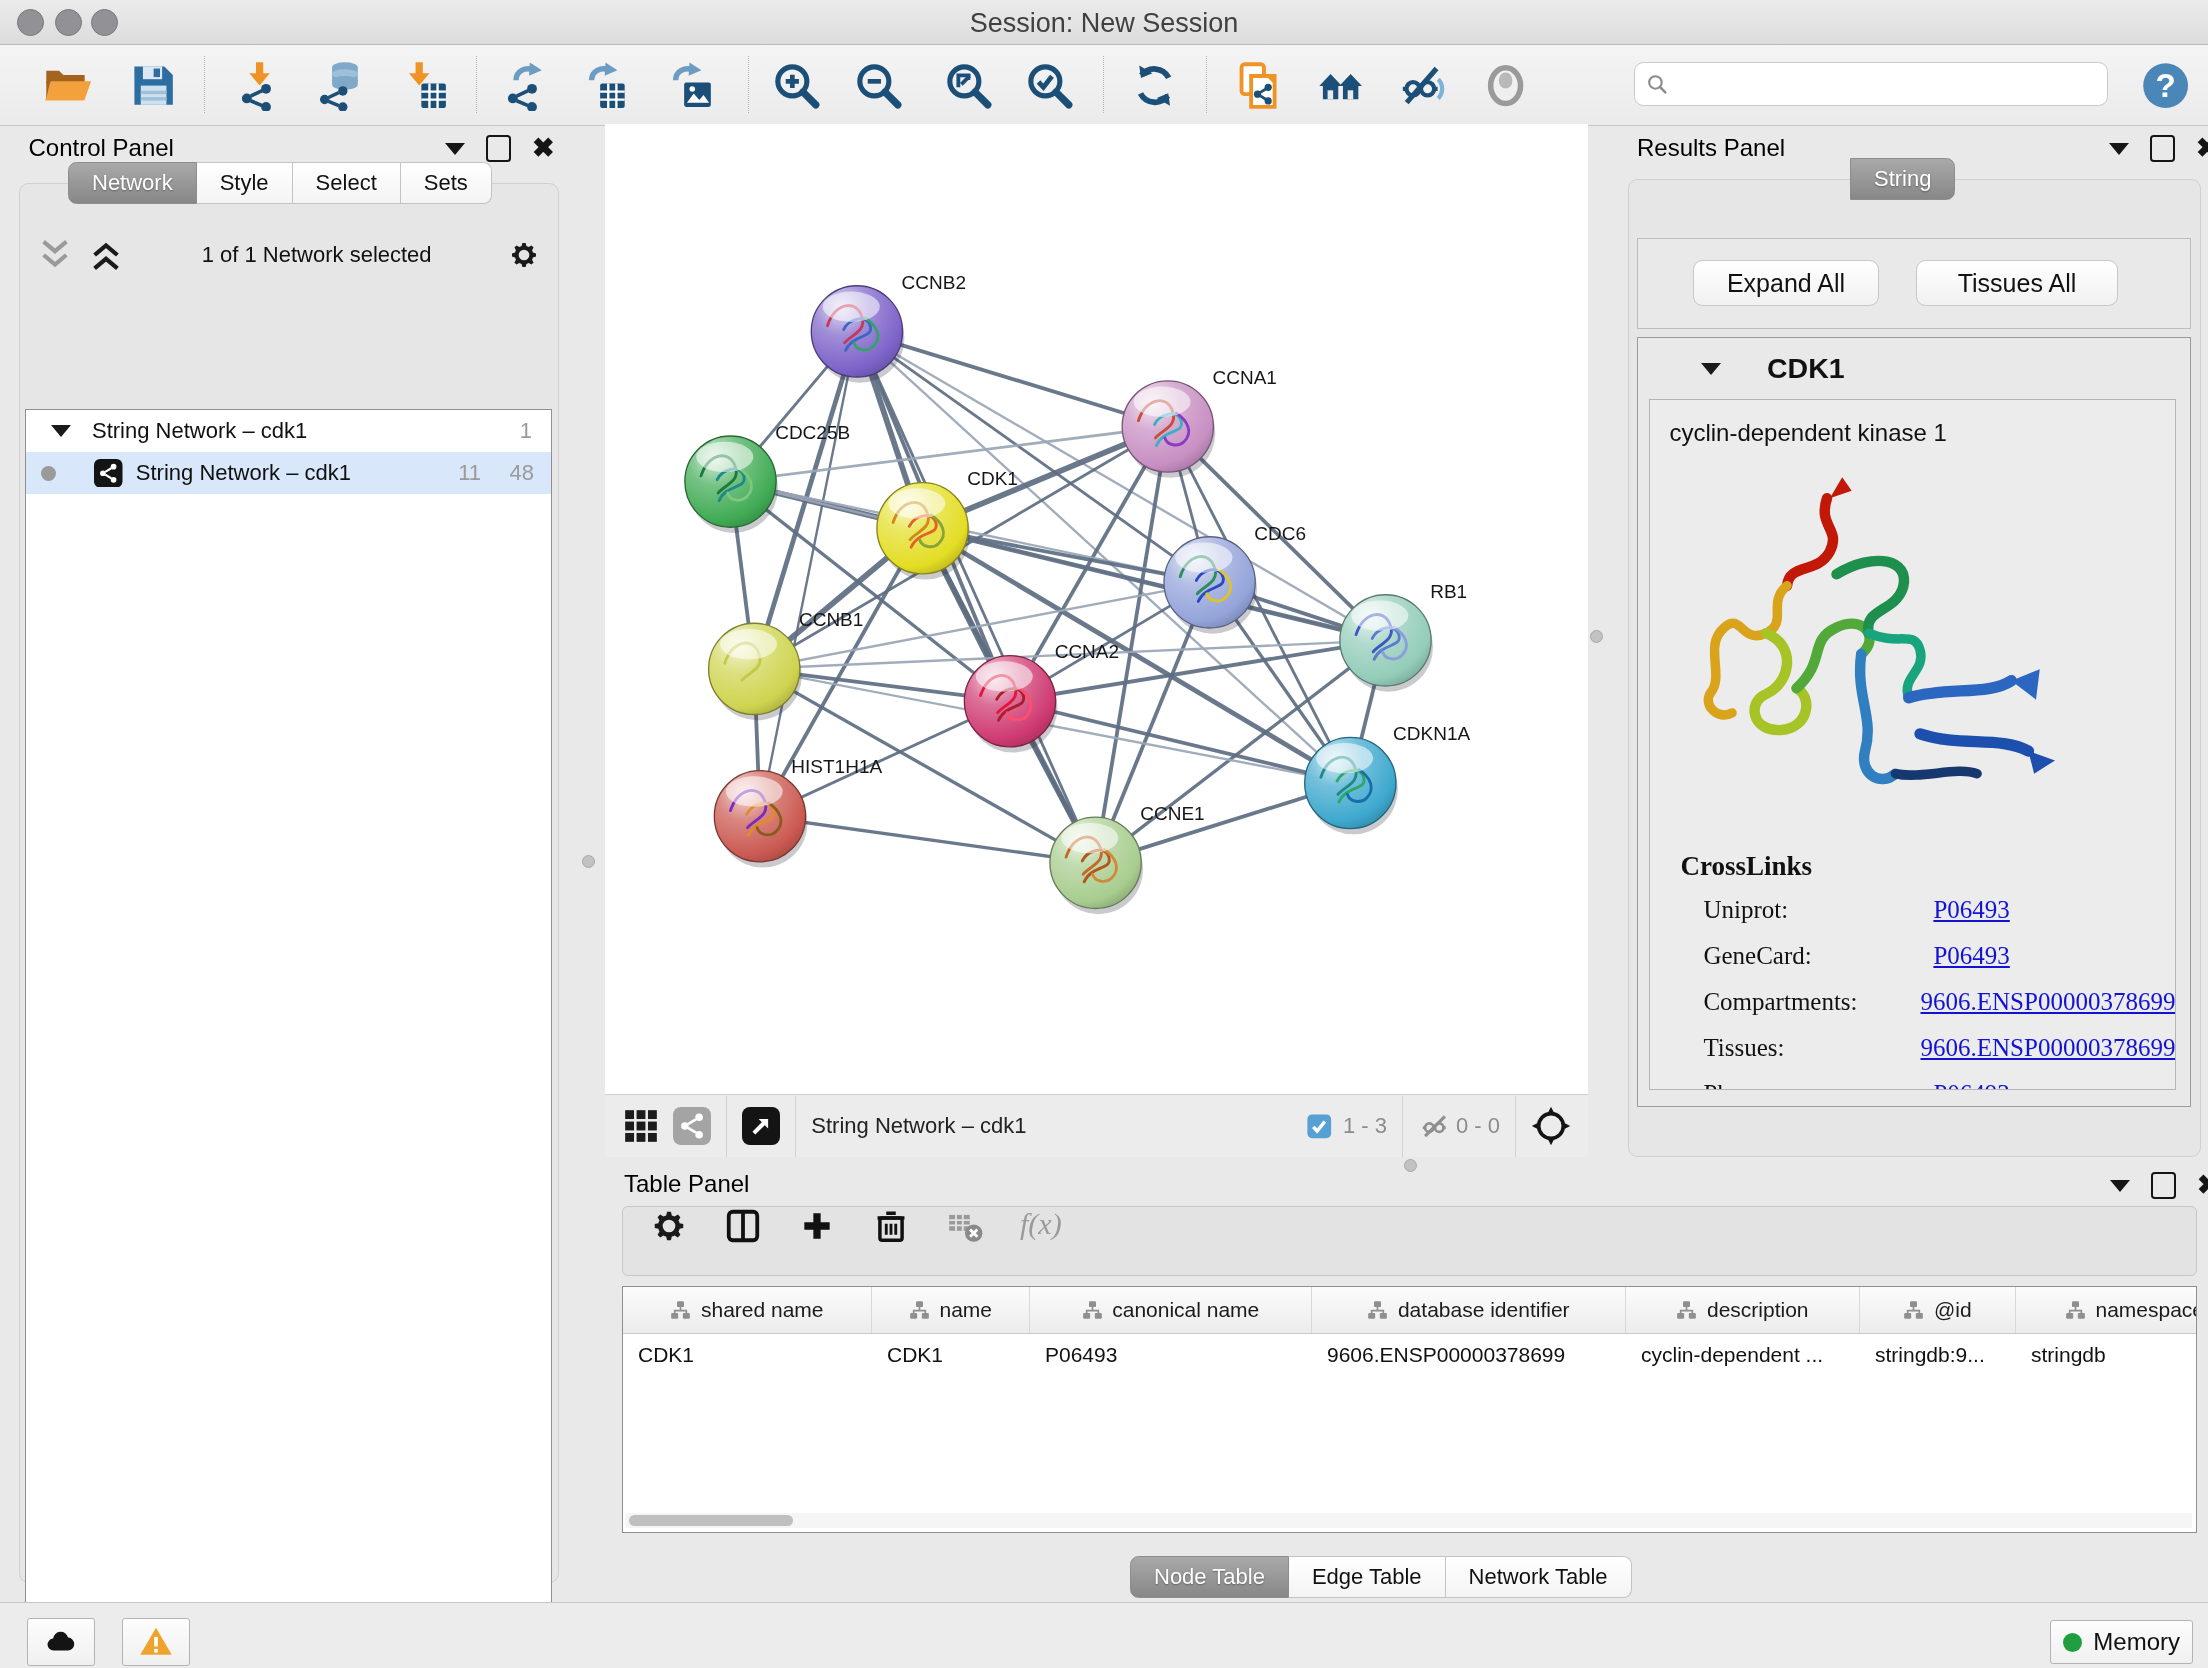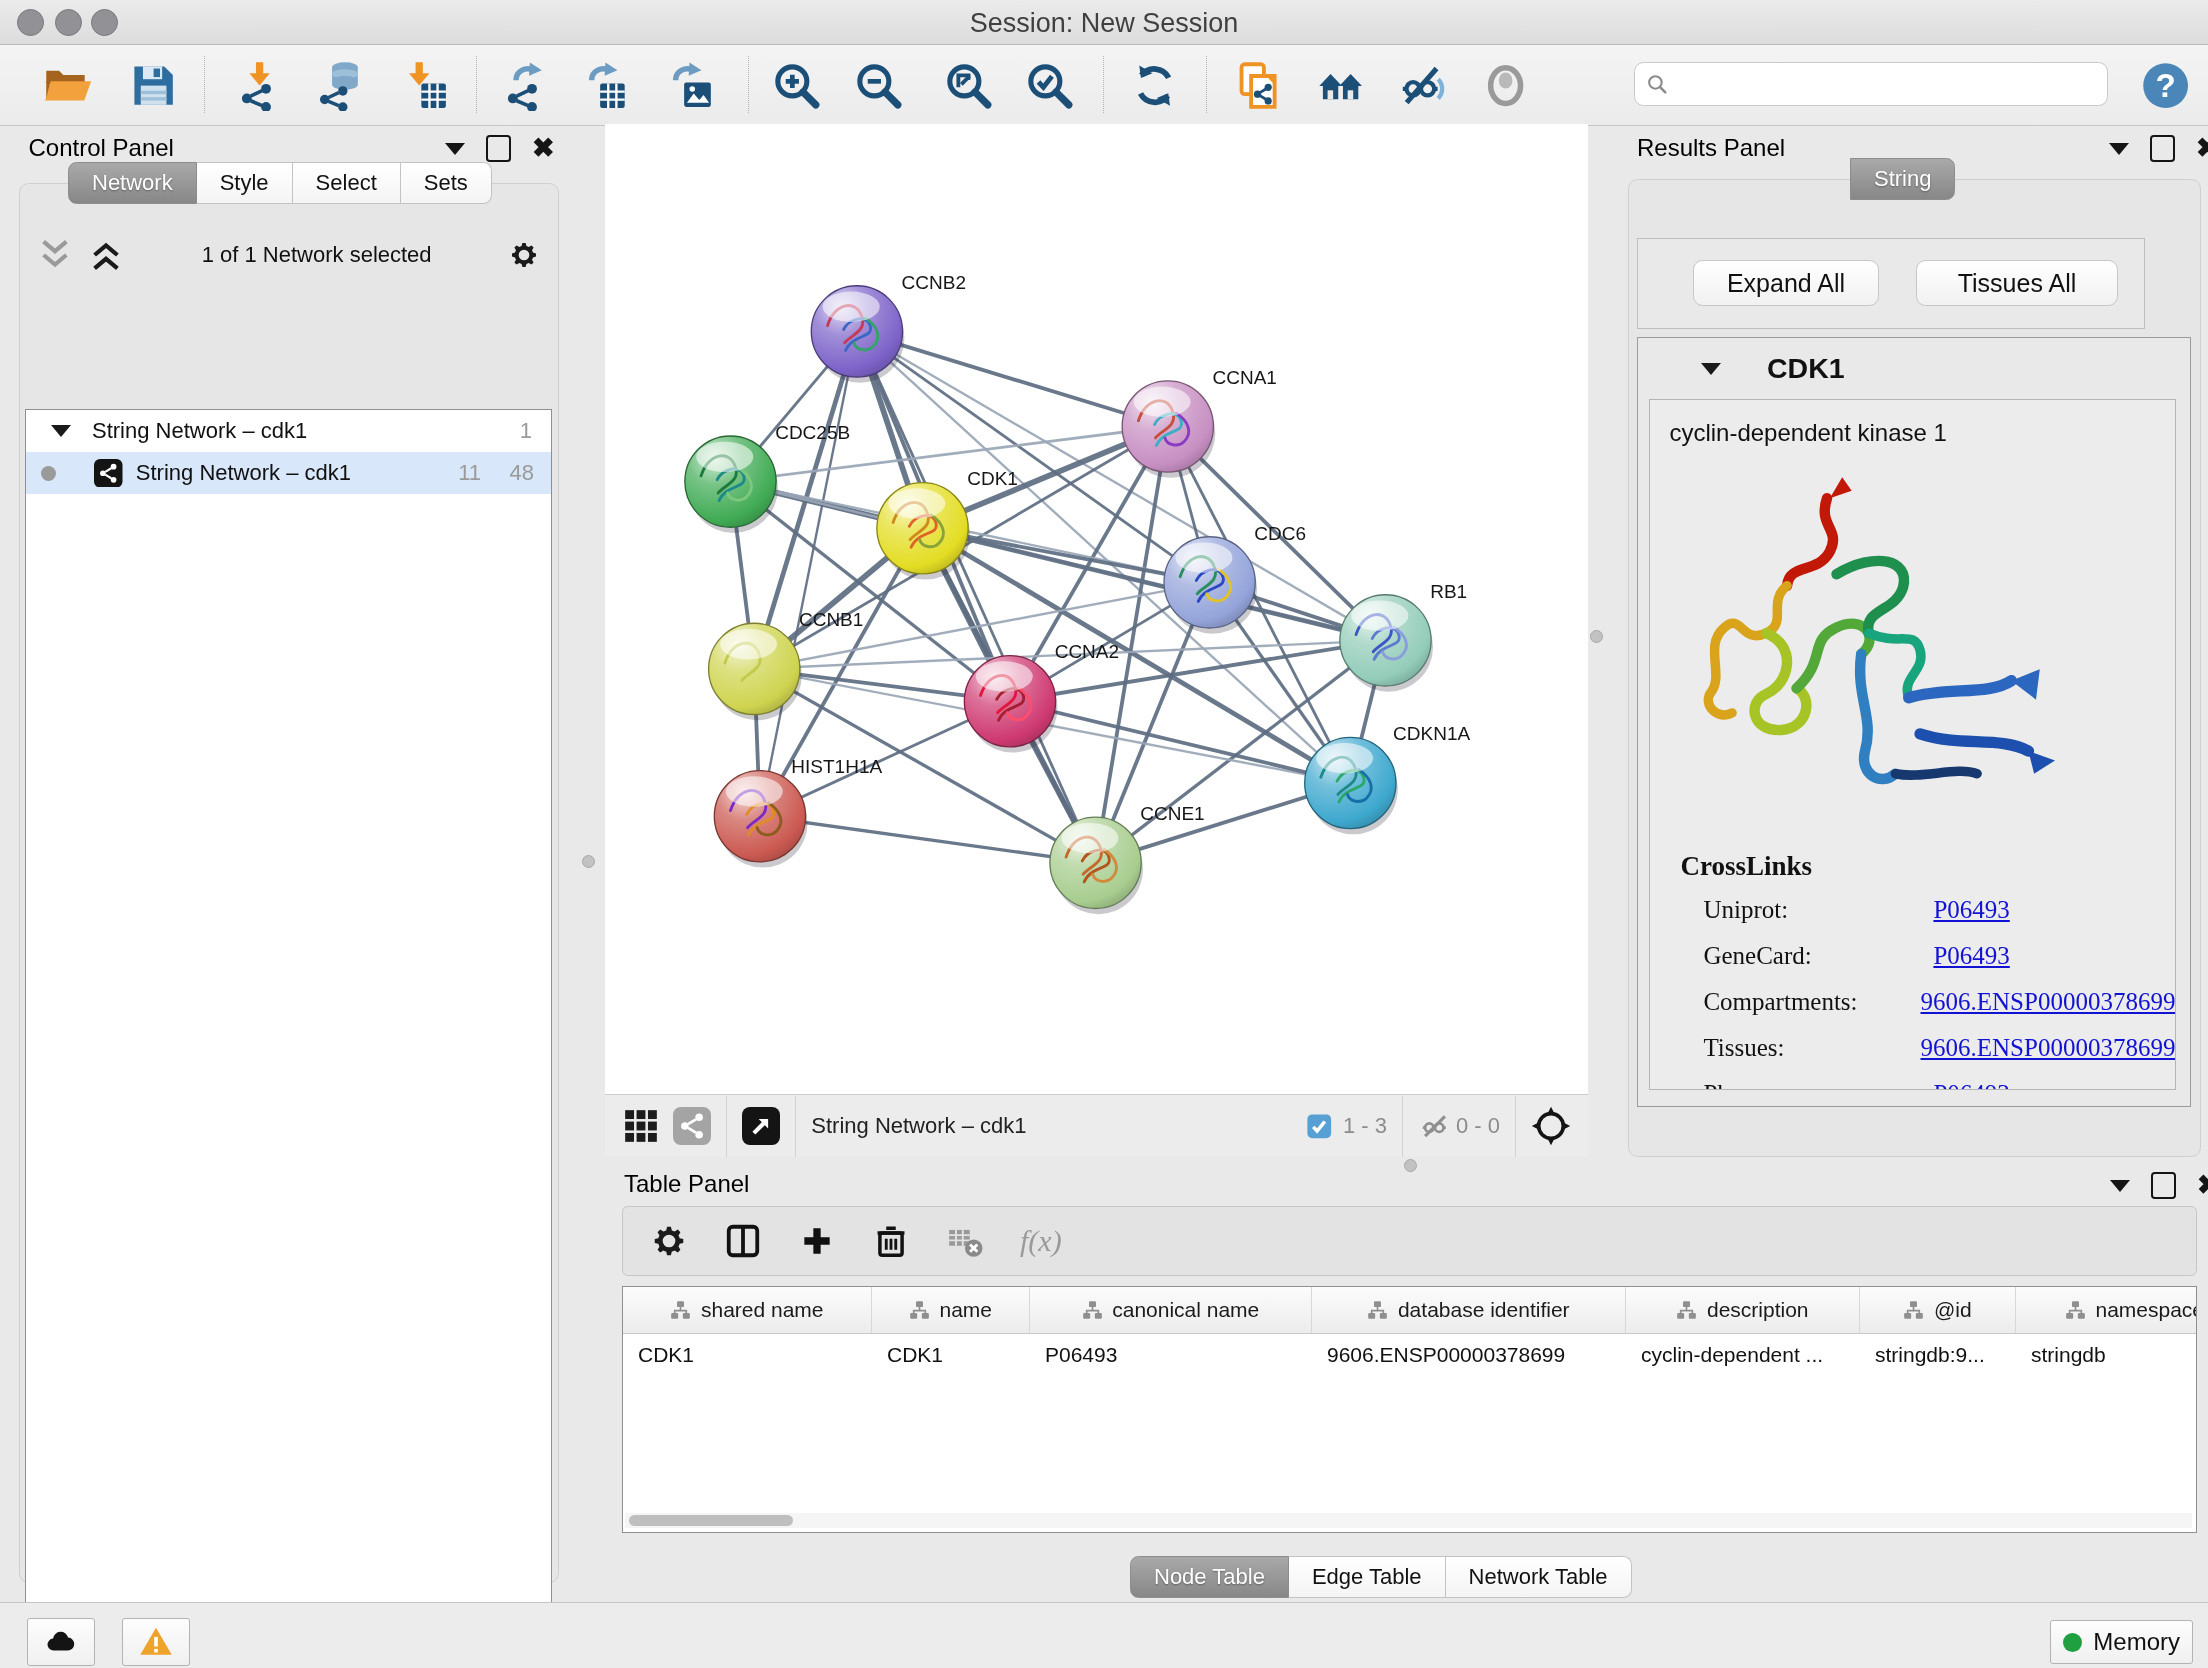--- a/index.html
+++ b/index.html
@@ -59,21 +59,21 @@
   .gcount{font-size:22px;color:#8c8c8c;}
   .sicon{width:38px;height:38px;}
   
   .xl-row{display:flex;font-family:"Liberation Serif",serif;font-size:25px;margin:0 0 18px 53px;gap:44px;}
   .xl-label{width:186px;color:#111;}
   .xl-value{color:#1212d4;text-decoration:underline;}
   .btnw{height:46px;background:linear-gradient(#ffffff,#f1f1f1);border:1.9px solid #c7c7c7;
     border-radius:9.5px;font-size:25px;color:#111;}
   
   .tp-toolbar{position:absolute;left:622px;top:1206px;width:1575px;height:70px;background:#e3e3e3;
-    border:1px solid #c6c6c6;border-radius:5.7px;display:flex;align-items:center;gap:36px;
+    border:1px solid #c6c6c6;border-radius:5.7px;display:flex;gap:36px;
     padding:0 27px;box-sizing:border-box;}
   .tp-toolbar .ticon{width:38px;height:38px;}
   .tablecard{position:absolute;left:622px;top:1286px;width:1575px;height:247px;background:#fff;
     border:1.9px solid #8f8f8f;box-sizing:border-box;overflow:hidden;}
   .thead{display:flex;height:46px;background:linear-gradient(#fcfcfc,#ececec);
     border-bottom:1.9px solid #c9c9c9;}
   .th{display:flex;align-items:center;justify-content:center;gap:9.5px;font-size:21px;color:#1b1b1b;
     border-right:1px solid #d8d8d8;box-sizing:border-box;flex:none;overflow:hidden;white-space:nowrap;}
   .trowdata{display:flex;height:42px;align-items:center;}
   .td{font-size:21px;color:#111;padding-left:15px;box-sizing:border-box;flex:none;
@@ -668,21 +668,21 @@
     <span class="ptitle abs" style="left:30px;top:9.5px">Results Panel</span>
     <div class="chrome" style="left:502px;top:11.4px">
       <span class="tri"></span>
       <span class="box"></span>
       <span class="x">✖</span>
     </div>
     <div class="card" style="left:21px;top:55px;width:571px;height:976px"></div>
     <div class="abs" style="left:243px;top:34px;display:flex;z-index:2">
       <button class="seg sel">String</button>
     </div>
-    <div class="abs" style="left:30px;top:114px;width:508px;height:91px;background:#e9e9e9;border:1.9px solid #bdbdbd;box-sizing:border-box">
+    <div class="abs" style="left:30px;top:114px;width:554px;height:91px;background:#e9e9e9;border:1.9px solid #bdbdbd;box-sizing:border-box">
       <button class="btnw abs" style="left:55px;top:21px;width:186px">Expand All</button>
       <button class="btnw abs" style="left:278px;top:21px;width:202px">Tissues All</button>
     </div>
     <div class="abs" style="left:30px;top:213px;width:554px;height:770px;background:#e9e9e9;border:1.9px solid #9b9b9b;box-sizing:border-box">
       <div class="abs" style="left:0;top:0;width:100%;height:61px;display:flex;align-items:center">
         <span class="caret" style="margin-left:63px"></span>
         <span style="margin-left:46px;font-size:28.5px;font-weight:bold;color:#111">CDK1</span>
       </div>
       <div class="abs" style="left:11.4px;top:61px;width:527px;height:691px;background:#ececec;border:1.9px solid #b5b5b5;box-sizing:border-box;overflow:hidden">
         <div style="margin:19px 0 0 19px;font-size:24px;color:#111">cyclin-dependent kinase 1</div>

